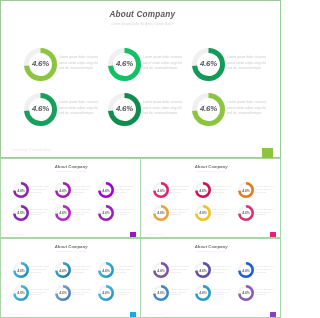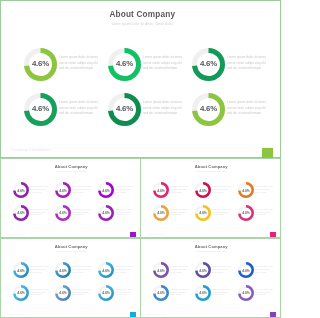--- a/index.html
+++ b/index.html
@@ -1,17 +1,17 @@
 <!DOCTYPE html>
 <html><head>
 <meta charset="utf-8">
 <style>
   html,body{margin:0;padding:0;width:281px;height:318px;background:#ffffff;
     font-family:"Liberation Sans",sans-serif;-webkit-font-smoothing:antialiased;}
-  #root{position:relative;width:281px;height:318px;overflow:hidden;background:#fff;}
+  #root{position:relative;width:281px;height:318px;overflow:hidden;background:#fff;font-style:italic;}
 
   
   .slide-main{position:absolute;left:0;top:0;width:281px;height:158px;
     box-sizing:border-box;border:1px solid #9ccb9a;background:#fff;}
   .slide-title{position:absolute;left:3.6px;right:0;top:9.2px;text-align:center;
     font-size:8.2px;font-weight:bold;color:#59595b;letter-spacing:0.2px;}
   .slide-sub{position:absolute;left:3.6px;right:0;top:20.6px;text-align:center;
     font-size:2.95px;color:#cdcdcd;letter-spacing:0.17px;}
   .green-sq{position:absolute;left:261.3px;top:146.8px;width:11px;height:10.7px;background:#8cc63f;}
   .conf{position:absolute;left:10.5px;top:147.3px;font-size:3.4px;color:#e3e3e3;letter-spacing:0.3px;}

